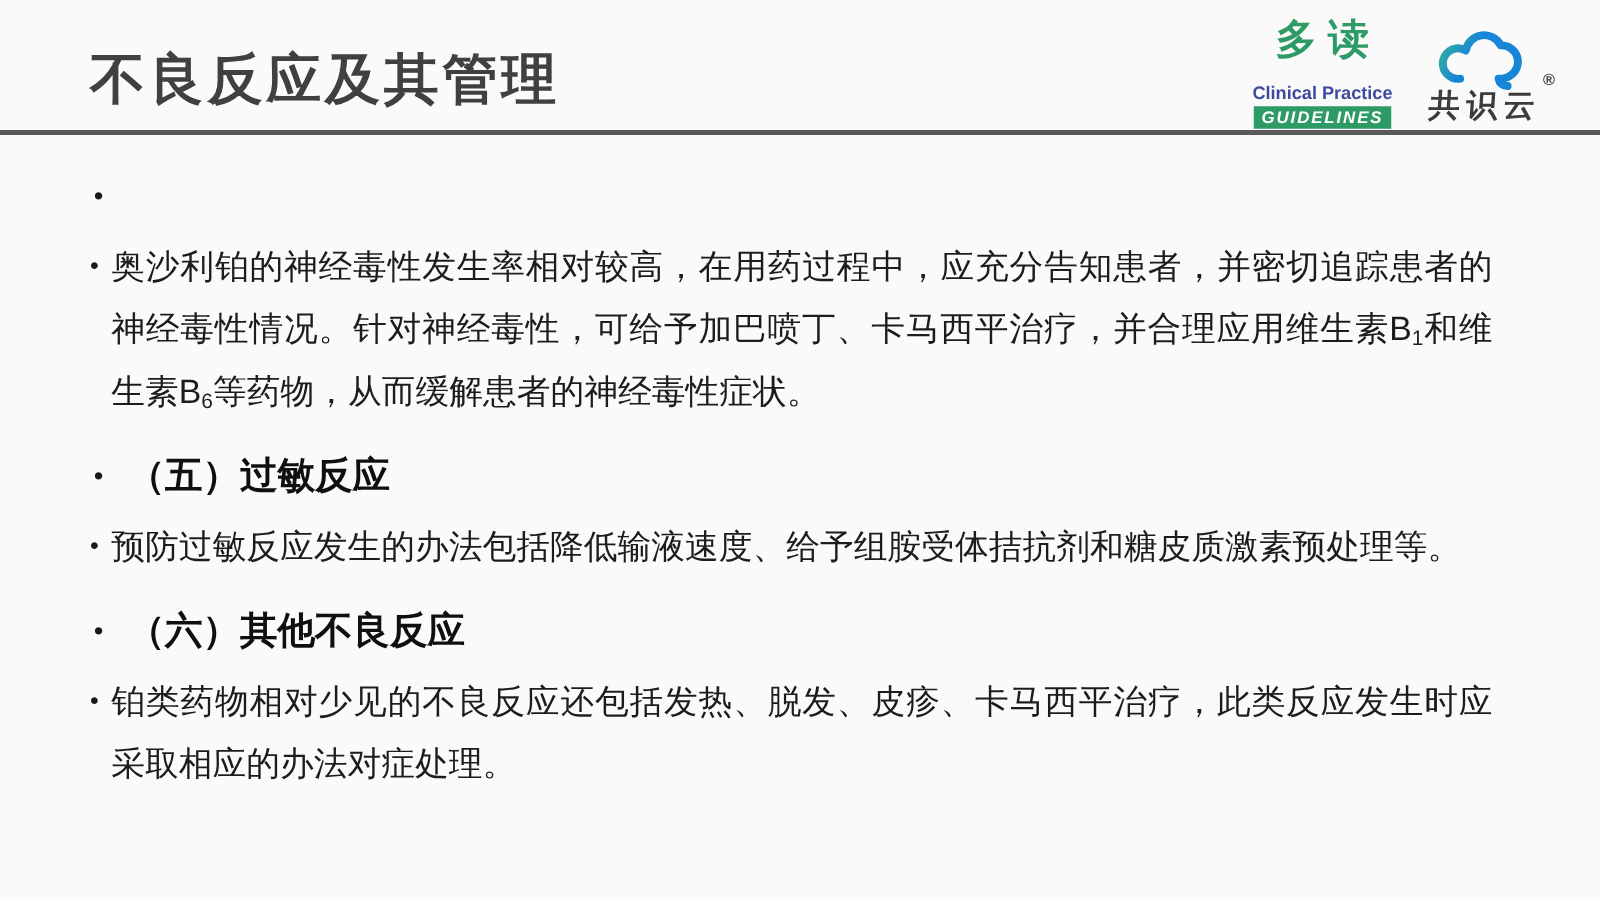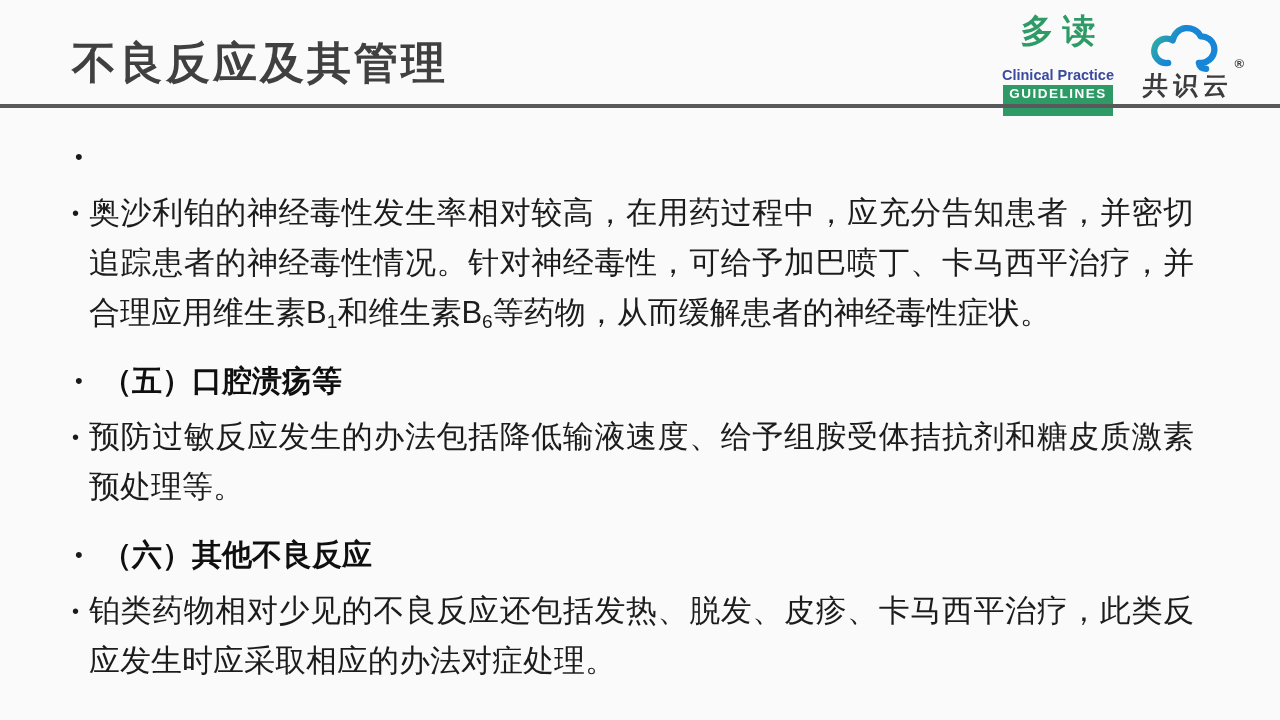--- a/index.html
+++ b/index.html
@@ -32,21 +32,21 @@
   .duodu-logo { display: flex; flex-direction: column; align-items: center; }
   .duodu-name {
     font-weight: 800; font-size: 33px; letter-spacing: 9px;
     line-height: 1.05; white-space: nowrap; text-indent: 9px;
   }
   .duodu-sub {
     font-size: 14.5px; font-weight: 700; margin-top: 18px; white-space: nowrap;
   }
   .duodu-badge {
     margin-top: 2px; font-size: 13.5px; font-weight: 800; letter-spacing: 1.5px;
-    color: #ffffff; padding: 1px 6px 15px 6px; white-space: nowrap;
+    color: #ffffff; padding: 1px 6px 2px 6px; white-space: nowrap; font-style: italic;
   }
   .cloud-logo { position: relative; display: flex; flex-direction: column; align-items: center; margin-top: 2px; }
   .cloud-logo svg { display: block; }
   .cloud-name {
     font-weight: 800; font-size: 25px; letter-spacing: 5px;
     color: #3c3c3e; line-height: 1; margin-top: 1px;
     transform: skewX(-4deg); white-space: nowrap;
   }
   .reg-mark {
     position: absolute; right: -8px; top: 40px;
@@ -67,21 +67,21 @@
   .heading .dot {
     width: 30px; font-size: 22px; line-height: 46px; padding-left: 3px;
   }
   .para .dot {
     width: 17px; font-size: 20px; line-height: 50px;
   }
   .heading .btext {
     font-size: 30px; font-weight: 800; line-height: 46px; color: #0f0f0f;
   }
   .para .btext {
-    font-size: 31px; font-weight: 400; line-height: 50px; color: #1c1c1c;
+    font-size: 27px; font-weight: 400; line-height: 50px; color: #1c1c1c;
     max-width: 1105px; text-align: justify;
   }
   .para .btext sub {
     font-size: 0.62em; line-height: 0; vertical-align: -0.25em;
   }
 </style>
 </head>
 <body style="background: rgb(250, 250, 250);">
 
 <div class="slide">
@@ -128,21 +128,21 @@
   <div class="content" id="bullet-list">
       <div class="bullet-row heading">
         <span class="dot">•</span>
       </div>
       <div class="bullet-row para">
         <span class="dot">•</span>
         <div class="btext"><span>奥沙利铂的神经毒性发生率相对较高，在用药过程中，应充分告知患者，并密切追踪患者的神经毒性情况。针对神经毒性，可给予加巴喷丁、卡马西平治疗，并合理应用维生素B</span><sub>1</sub><span>和维生素B</span><sub>6</sub><span>等药物，从而缓解患者的神经毒性症状。</span></div>
       </div>
       <div class="bullet-row heading">
         <span class="dot">•</span>
-        <div class="btext">（五）口腔溃疡等</div>
+        <div class="btext">（五）过敏反应</div>
       </div>
       <div class="bullet-row para">
         <span class="dot">•</span>
         <div class="btext"><span>预防过敏反应发生的办法包括降低输液速度、给予组胺受体拮抗剂和糖皮质激素预处理等。</span></div>
       </div>
       <div class="bullet-row heading">
         <span class="dot">•</span>
         <div class="btext">（六）其他不良反应</div>
       </div>
       <div class="bullet-row para">

